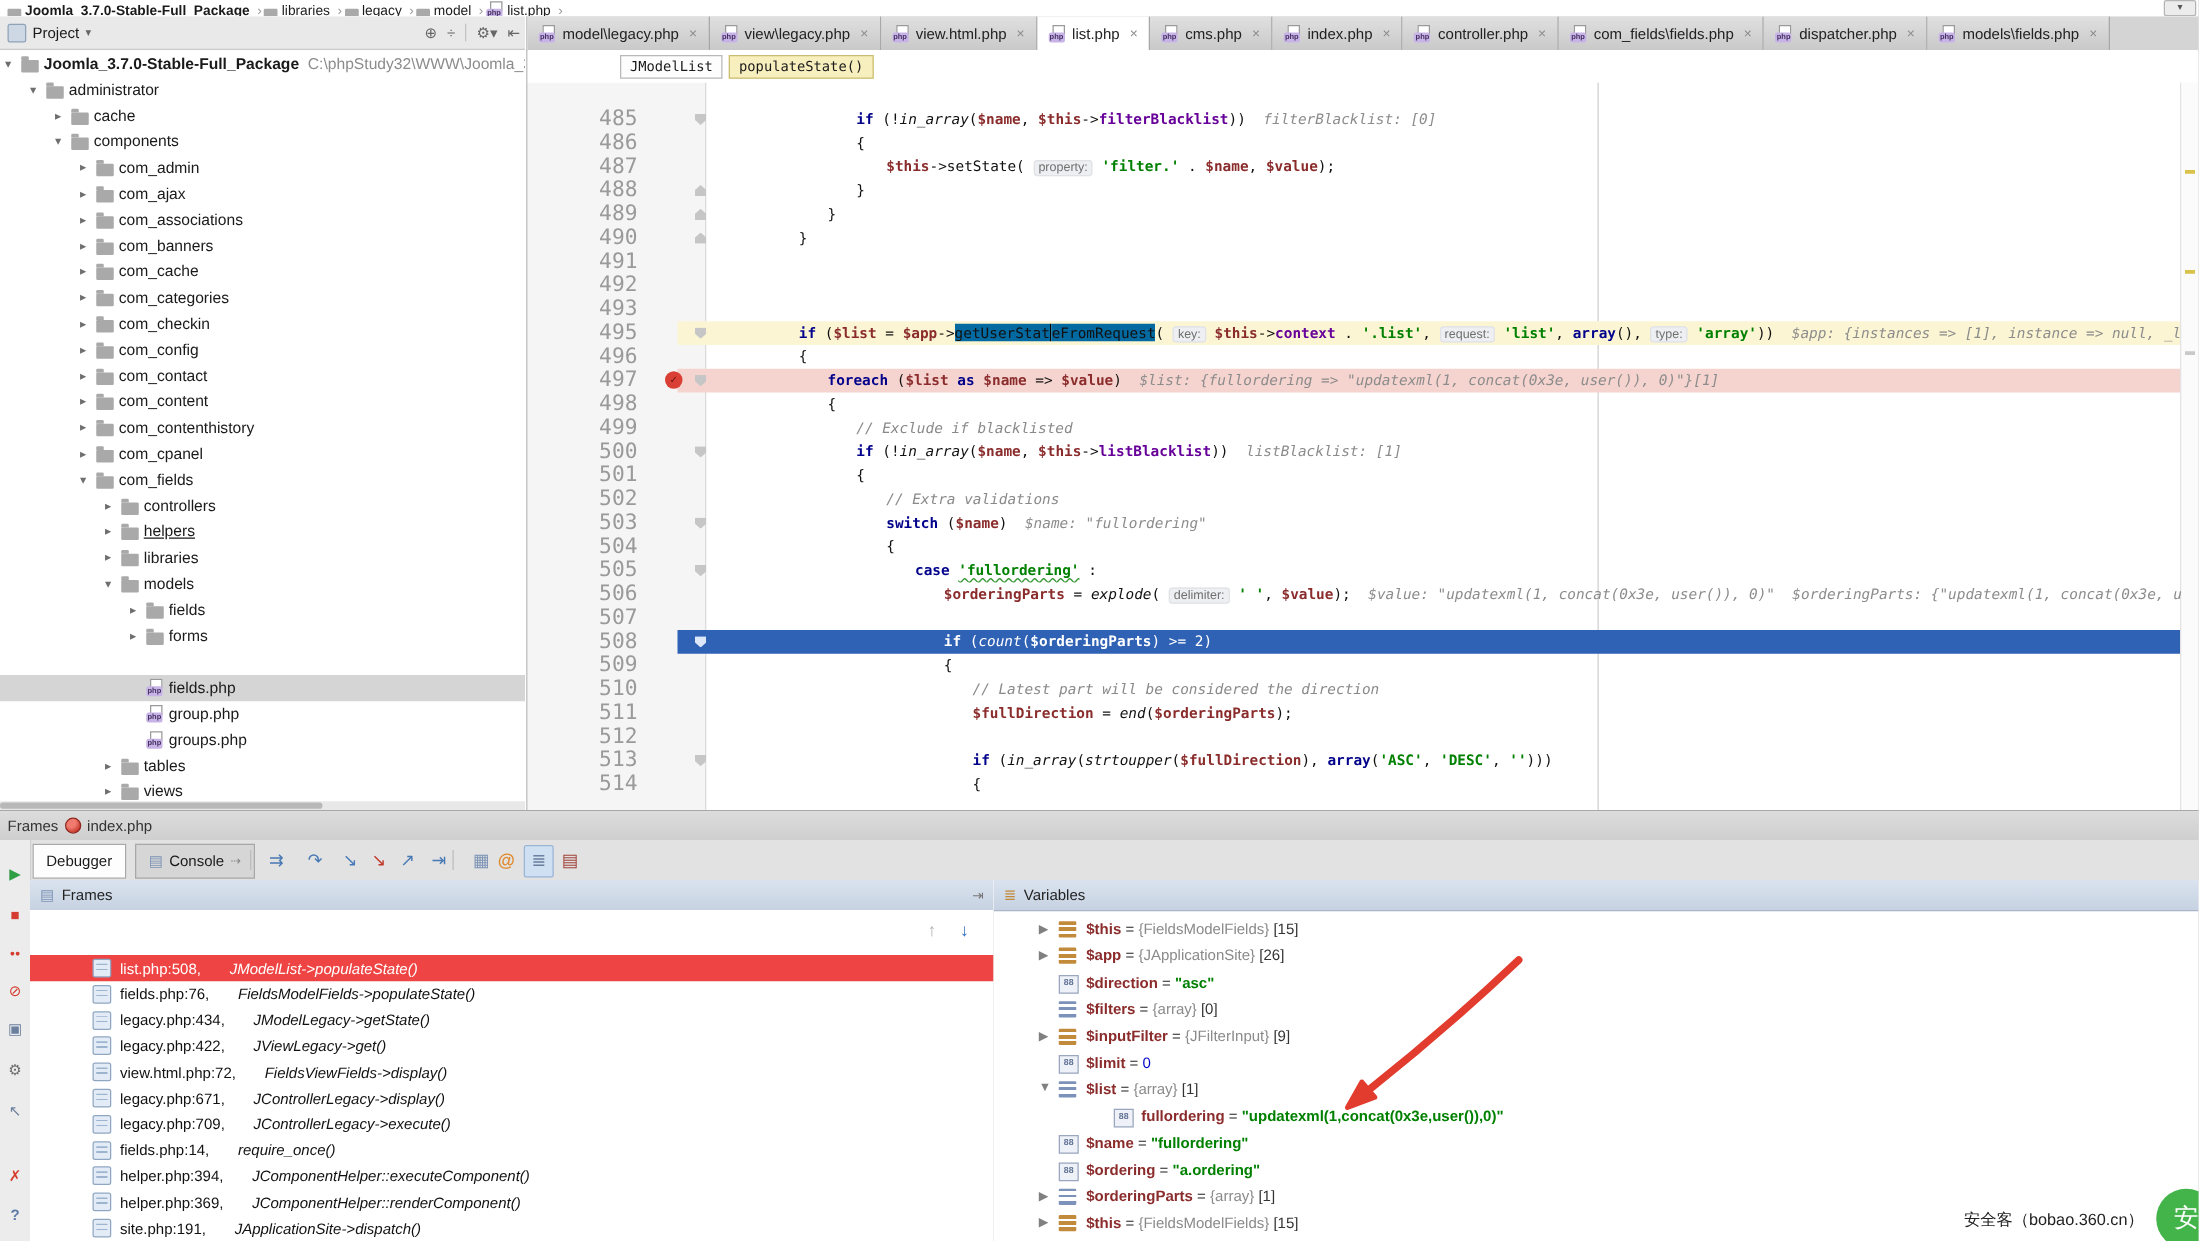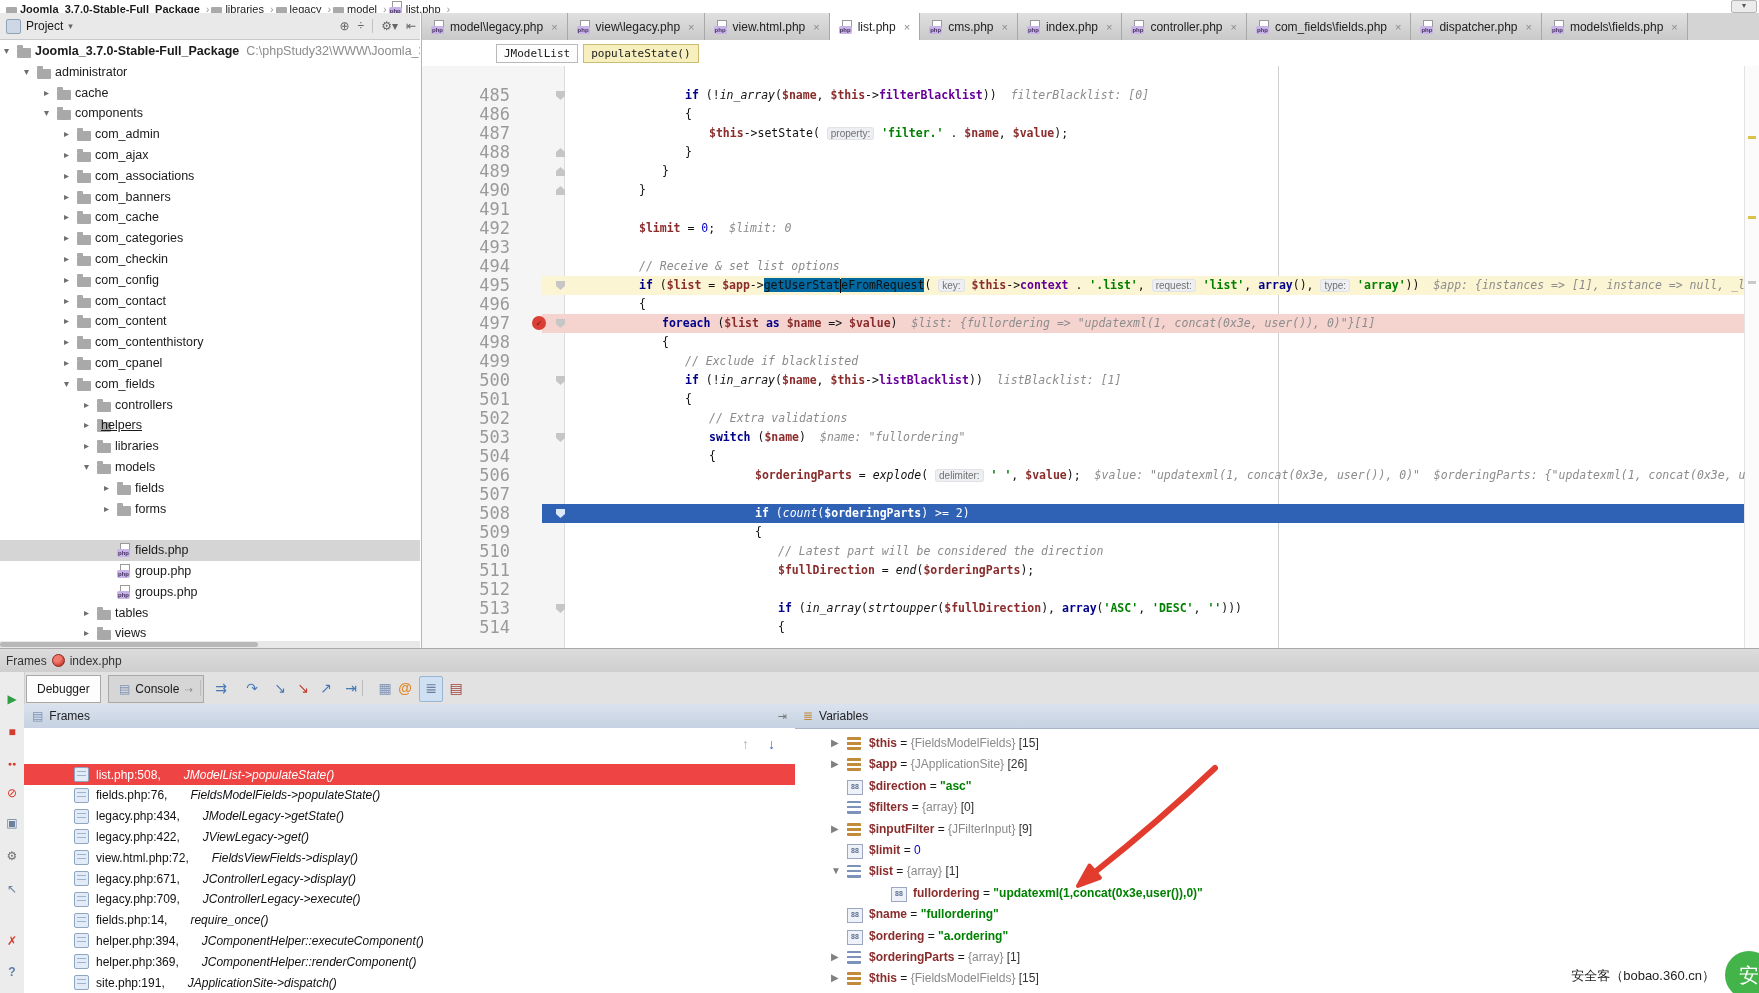--- a/index.html
+++ b/index.html
@@ -268,21 +268,21 @@
           <span class="tlabel" style="left: 95px;"><span>com_fields</span></span>
         </div>
         <div class="trow" style="top: 355.6px;">
           <span class="tarw" style="left: 84px;">▸</span>
           <span class="fico" style="left: 97px;"></span>
           <span class="tlabel" style="left: 115px;"><span>controllers</span></span>
         </div>
         <div class="trow" style="top: 376.4px;">
           <span class="tarw" style="left: 84px;">▸</span>
           <span class="fico" style="left: 97px;"></span>
-          <span class="tlabel" style="left: 101px; text-decoration: underline;"><span>helpers</span></span>
+          <span class="tlabel" style="left: 115px; text-decoration: underline;"><span>helpers</span></span>
         </div>
         <div class="trow" style="top: 397.2px;">
           <span class="tarw" style="left: 84px;">▸</span>
           <span class="fico" style="left: 97px;"></span>
           <span class="tlabel" style="left: 115px;"><span>libraries</span></span>
         </div>
         <div class="trow" style="top: 418px;">
           <span class="tarw" style="left: 84px;">▾</span>
           <span class="fico" style="left: 97px;"></span>
           <span class="tlabel" style="left: 115px;"><span>models</span></span>
@@ -386,33 +386,33 @@
       <div class="gutterbg"></div>
       <div class="marginline"></div>
       <div class="codelines" id="code">
           <div class="crow"><span class="gnum">485</span><div class="gmark"></div><div class="gfold"><div class="foldm"></div></div><div class="cd" style="padding-left: 111px;"><span class="tok-k">if</span><span class="tok-d"> (!</span><span class="tok-f">in_array</span><span class="tok-d">(</span><span class="tok-v">$name</span><span class="tok-d">, </span><span class="tok-v">$this</span><span class="tok-d">-&gt;</span><span class="tok-p">filterBlacklist</span><span class="tok-d">))</span><span class="tok-h">filterBlacklist: [0]</span></div></div>
           <div class="crow"><span class="gnum">486</span><div class="gmark"></div><div class="gfold"></div><div class="cd" style="padding-left: 111px;"><span class="tok-d">{</span></div></div>
           <div class="crow"><span class="gnum">487</span><div class="gmark"></div><div class="gfold"></div><div class="cd" style="padding-left: 135px;"><span class="tok-v">$this</span><span class="tok-d">-&gt;</span><span class="tok-d">setState</span><span class="tok-d">( </span><span class="tok-a">property:</span><span class="tok-d"> </span><span class="tok-s">'filter.'</span><span class="tok-d"> . </span><span class="tok-v">$name</span><span class="tok-d">, </span><span class="tok-v">$value</span><span class="tok-d">);</span></div></div>
           <div class="crow"><span class="gnum">488</span><div class="gmark"></div><div class="gfold"><div class="foldm up"></div></div><div class="cd" style="padding-left: 111px;"><span class="tok-d">}</span></div></div>
           <div class="crow"><span class="gnum">489</span><div class="gmark"></div><div class="gfold"><div class="foldm up"></div></div><div class="cd" style="padding-left: 88px;"><span class="tok-d">}</span></div></div>
           <div class="crow"><span class="gnum">490</span><div class="gmark"></div><div class="gfold"><div class="foldm up"></div></div><div class="cd" style="padding-left: 65px;"><span class="tok-d">}</span></div></div>
           <div class="crow"><span class="gnum">491</span><div class="gmark"></div><div class="gfold"></div><div class="cd" style="padding-left: 18px;"></div></div>
-          <div class="crow"><span class="gnum">492</span><div class="gmark"></div><div class="gfold"></div><div class="cd" style="padding-left: 65px;"><span class="tok-v">$limit</span><span class="tok-d"> = </span><span class="tok-n">0</span><span class="tok-d">;</span><span class="tok-h">$limit: 0</span></div></div>
+          <div class="crow"><span class="gnum">492</span><div class="gmark"></div><div class="gfold"></div></div>
           <div class="crow"><span class="gnum">493</span><div class="gmark"></div><div class="gfold"></div><div class="cd" style="padding-left: 18px;"></div></div>
-          <div class="crow"><span class="gnum">494</span><div class="gmark"></div><div class="gfold"></div><div class="cd" style="padding-left: 65px;"><span class="tok-c">// Receive &amp; set list options</span></div></div>
           <div class="crow caret-line"><div class="row-hl"></div><span class="gnum">495</span><div class="gmark"></div><div class="gfold"><div class="foldm"></div></div><div class="cd" style="padding-left: 65px;"><span class="tok-k">if</span><span class="tok-d"> (</span><span class="tok-v">$list</span><span class="tok-d"> = </span><span class="tok-v">$app</span><span class="tok-d">-&gt;</span><span class="tok-sel">getUserStat</span><span class="caret"></span><span class="tok-sel">eFromRequest</span><span class="tok-d">( </span><span class="tok-a">key:</span><span class="tok-d"> </span><span class="tok-v">$this</span><span class="tok-d">-&gt;</span><span class="tok-p">context</span><span class="tok-d"> . </span><span class="tok-s">'.list'</span><span class="tok-d">, </span><span class="tok-a">request:</span><span class="tok-d"> </span><span class="tok-s">'list'</span><span class="tok-d">, </span><span class="tok-k">array</span><span class="tok-d">(), </span><span class="tok-a">type:</span><span class="tok-d"> </span><span class="tok-s">'array'</span><span class="tok-d">))</span><span class="tok-h">$app: {instances =&gt; [1], instance =&gt; null, _language_filter =&gt; fa</span></div></div>
           <div class="crow"><span class="gnum">496</span><div class="gmark"></div><div class="gfold"></div><div class="cd" style="padding-left: 65px;"><span class="tok-d">{</span></div></div>
           <div class="crow bp-line"><div class="row-hl"></div><span class="gnum">497</span><div class="gmark"><span class="bp">✓</span></div><div class="gfold"><div class="foldm"></div></div><div class="cd" style="padding-left: 88px;"><span class="tok-k">foreach</span><span class="tok-d"> (</span><span class="tok-v">$list</span><span class="tok-d"> </span><span class="tok-k">as</span><span class="tok-d"> </span><span class="tok-v">$name</span><span class="tok-d"> =&gt; </span><span class="tok-v">$value</span><span class="tok-d">)</span><span class="tok-h">$list: {fullordering =&gt; "updatexml(1, concat(0x3e, user()), 0)"}[1]</span></div></div>
           <div class="crow"><span class="gnum">498</span><div class="gmark"></div><div class="gfold"></div><div class="cd" style="padding-left: 88px;"><span class="tok-d">{</span></div></div>
           <div class="crow"><span class="gnum">499</span><div class="gmark"></div><div class="gfold"></div><div class="cd" style="padding-left: 111px;"><span class="tok-c">// Exclude if blacklisted</span></div></div>
           <div class="crow"><span class="gnum">500</span><div class="gmark"></div><div class="gfold"><div class="foldm"></div></div><div class="cd" style="padding-left: 111px;"><span class="tok-k">if</span><span class="tok-d"> (!</span><span class="tok-f">in_array</span><span class="tok-d">(</span><span class="tok-v">$name</span><span class="tok-d">, </span><span class="tok-v">$this</span><span class="tok-d">-&gt;</span><span class="tok-p">listBlacklist</span><span class="tok-d">))</span><span class="tok-h">listBlacklist: [1]</span></div></div>
           <div class="crow"><span class="gnum">501</span><div class="gmark"></div><div class="gfold"></div><div class="cd" style="padding-left: 111px;"><span class="tok-d">{</span></div></div>
           <div class="crow"><span class="gnum">502</span><div class="gmark"></div><div class="gfold"></div><div class="cd" style="padding-left: 135px;"><span class="tok-c">// Extra validations</span></div></div>
           <div class="crow"><span class="gnum">503</span><div class="gmark"></div><div class="gfold"><div class="foldm"></div></div><div class="cd" style="padding-left: 135px;"><span class="tok-k">switch</span><span class="tok-d"> (</span><span class="tok-v">$name</span><span class="tok-d">)</span><span class="tok-h">$name: "fullordering"</span></div></div>
           <div class="crow"><span class="gnum">504</span><div class="gmark"></div><div class="gfold"></div><div class="cd" style="padding-left: 135px;"><span class="tok-d">{</span></div></div>
+          <div class="crow"><span class="gnum">505</span><div class="gmark"></div><div class="gfold"><div class="foldm"></div></div><div class="cd" style="padding-left: 158px;"><span class="tok-k">case</span><span class="tok-d"> </span><span class="tok-w">'fullordering'</span><span class="tok-d"> :</span></div></div>
           <div class="crow"><span class="gnum">506</span><div class="gmark"></div><div class="gfold"></div><div class="cd" style="padding-left: 181px;"><span class="tok-v">$orderingParts</span><span class="tok-d"> = </span><span class="tok-f">explode</span><span class="tok-d">( </span><span class="tok-a">delimiter:</span><span class="tok-d"> </span><span class="tok-s">' '</span><span class="tok-d">, </span><span class="tok-v">$value</span><span class="tok-d">);</span><span class="tok-h">$value: "updatexml(1, concat(0x3e, user()), 0)"  $orderingParts: {"updatexml(1, concat(0x3e, user()), 0)"}[1]</span></div></div>
           <div class="crow"><span class="gnum">507</span><div class="gmark"></div><div class="gfold"></div><div class="cd" style="padding-left: 18px;"></div></div>
           <div class="crow exec-line"><div class="row-hl"></div><span class="gnum">508</span><div class="gmark"></div><div class="gfold"><div class="foldm"></div></div><div class="cd" style="padding-left: 181px;"><span class="tok-k">if</span><span class="tok-d"> (</span><span class="tok-f">count</span><span class="tok-d">(</span><span class="tok-v">$orderingParts</span><span class="tok-d">) &gt;= </span><span class="tok-n">2</span><span class="tok-d">)</span></div></div>
           <div class="crow"><span class="gnum">509</span><div class="gmark"></div><div class="gfold"></div><div class="cd" style="padding-left: 181px;"><span class="tok-d">{</span></div></div>
           <div class="crow"><span class="gnum">510</span><div class="gmark"></div><div class="gfold"></div><div class="cd" style="padding-left: 204px;"><span class="tok-c">// Latest part will be considered the direction</span></div></div>
           <div class="crow"><span class="gnum">511</span><div class="gmark"></div><div class="gfold"></div><div class="cd" style="padding-left: 204px;"><span class="tok-v">$fullDirection</span><span class="tok-d"> = </span><span class="tok-f">end</span><span class="tok-d">(</span><span class="tok-v">$orderingParts</span><span class="tok-d">);</span></div></div>
           <div class="crow"><span class="gnum">512</span><div class="gmark"></div><div class="gfold"></div><div class="cd" style="padding-left: 18px;"></div></div>
           <div class="crow"><span class="gnum">513</span><div class="gmark"></div><div class="gfold"><div class="foldm"></div></div><div class="cd" style="padding-left: 204px;"><span class="tok-k">if</span><span class="tok-d"> (</span><span class="tok-f">in_array</span><span class="tok-d">(</span><span class="tok-f">strtoupper</span><span class="tok-d">(</span><span class="tok-v">$fullDirection</span><span class="tok-d">), </span><span class="tok-k">array</span><span class="tok-d">(</span><span class="tok-s">'ASC'</span><span class="tok-d">, </span><span class="tok-s">'DESC'</span><span class="tok-d">, </span><span class="tok-s">''</span><span class="tok-d">)))</span></div></div>
           <div class="crow"><span class="gnum">514</span><div class="gmark"></div><div class="gfold"></div><div class="cd" style="padding-left: 204px;"><span class="tok-d">{</span></div></div>
         </div>

